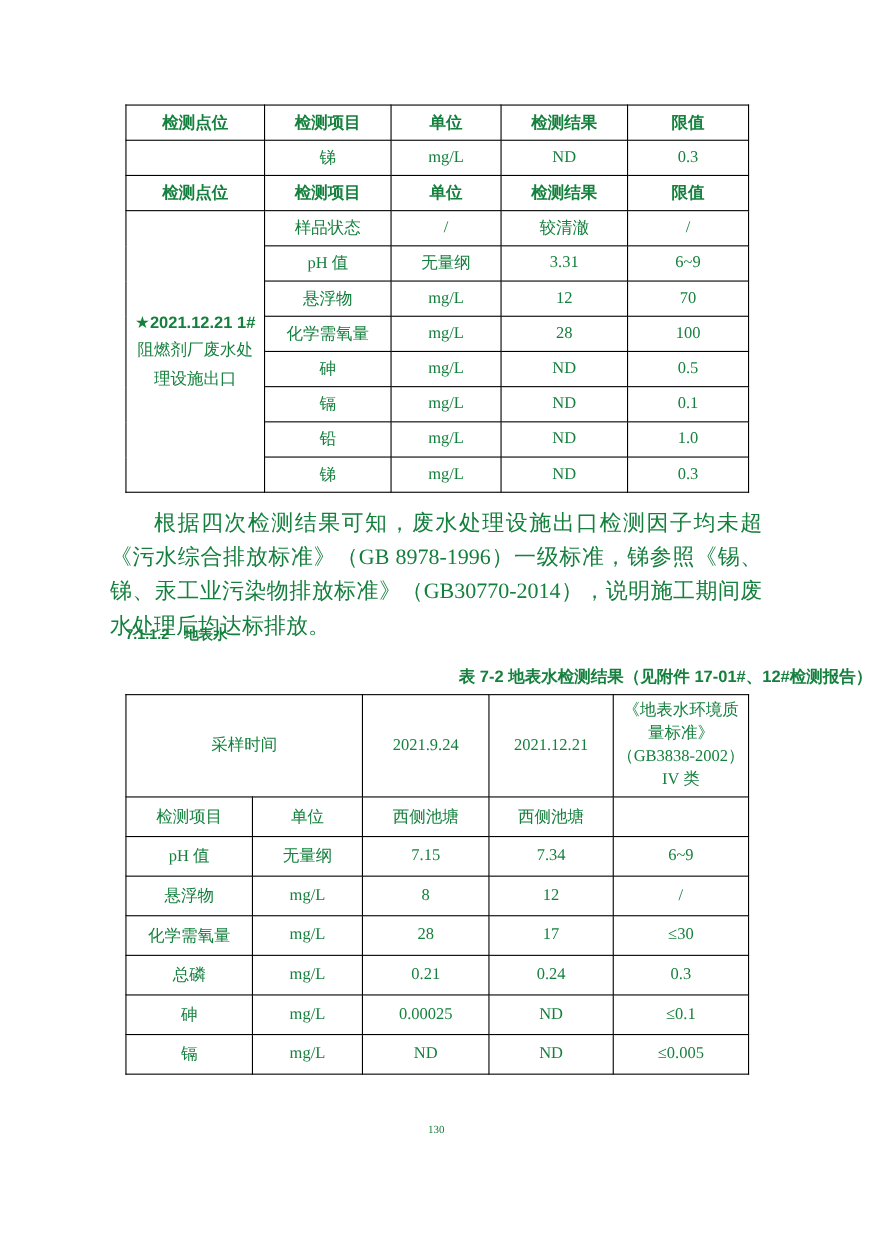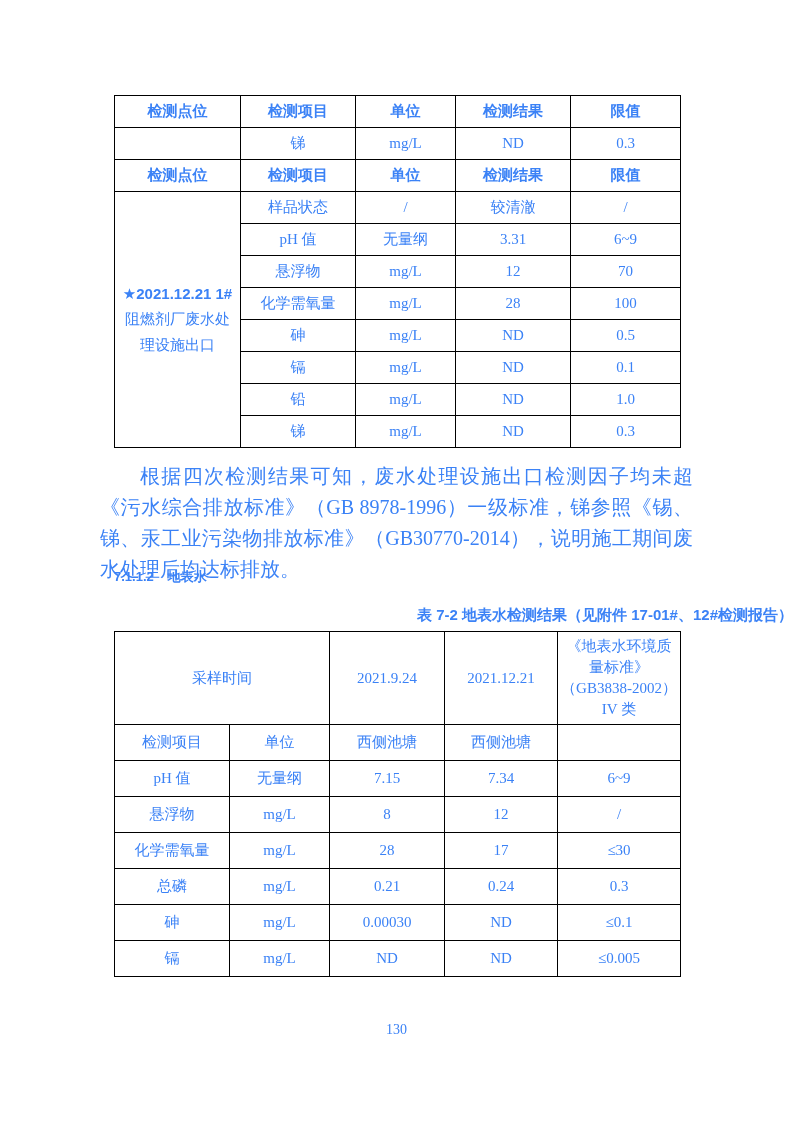--- a/index.html
+++ b/index.html
@@ -2,21 +2,21 @@
 <html><head>
 <meta charset="utf-8">
 <style>
   * { margin: 0; padding: 0; box-sizing: border-box; }
   html, body { background: #ffffff; }
   .page {
     position: relative;
     width: 793px;
     height: 1122px;
     background: #ffffff;
-    color: #3b82f6;
+    color: #15803d;
     font-family: "Liberation Serif", "DejaVu Serif", serif;
     overflow: hidden;
   }
   table { border-collapse: collapse; table-layout: fixed; }
   td {
     border: 1px solid #000;
     text-align: center;
     vertical-align: middle;
     font-size: 15px;
     padding: 4px 3px;
@@ -66,21 +66,21 @@
   .t2 td { height: 36px; text-align: center; }
   .t2 .hrow td { height: 88px; line-height: 21px; }
   .std-line { display: block; }
   
   .page-number {
     position: absolute;
     left: 0;
     top: 1022px;
     width: 793px;
     text-align: center;
-    font-size: 14px;
+    font-size: 10px;
   }
 </style>
 </head>
 <body>
 
 <div class="page">
 
   <table class="t1">
     <colgroup>
       <col style="width:126px">
@@ -225,21 +225,21 @@
     <tr>
       <td>总磷</td>
       <td>mg/L</td>
       <td>0.21</td>
       <td>0.24</td>
       <td>0.3</td>
     </tr>
     <tr>
       <td>砷</td>
       <td>mg/L</td>
-      <td>0.00030</td>
+      <td>0.00025</td>
       <td>ND</td>
       <td>≤0.1</td>
     </tr>
     <tr>
       <td>镉</td>
       <td>mg/L</td>
       <td>ND</td>
       <td>ND</td>
       <td>≤0.005</td>
     </tr>

